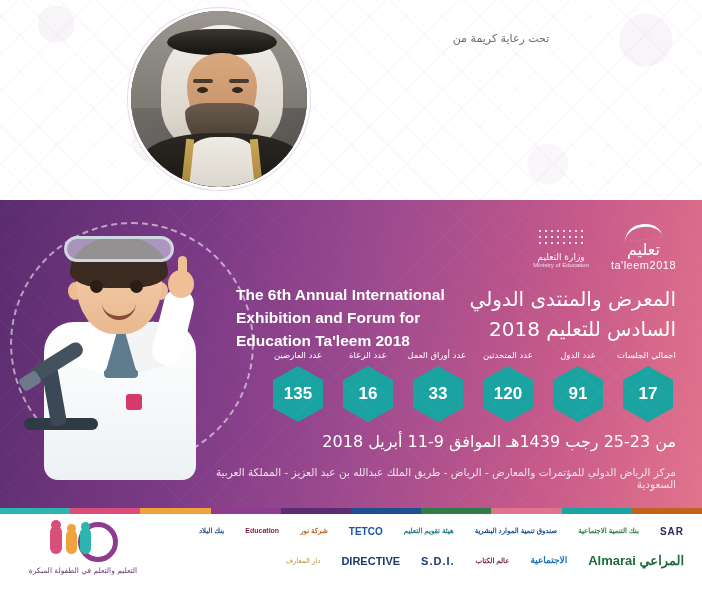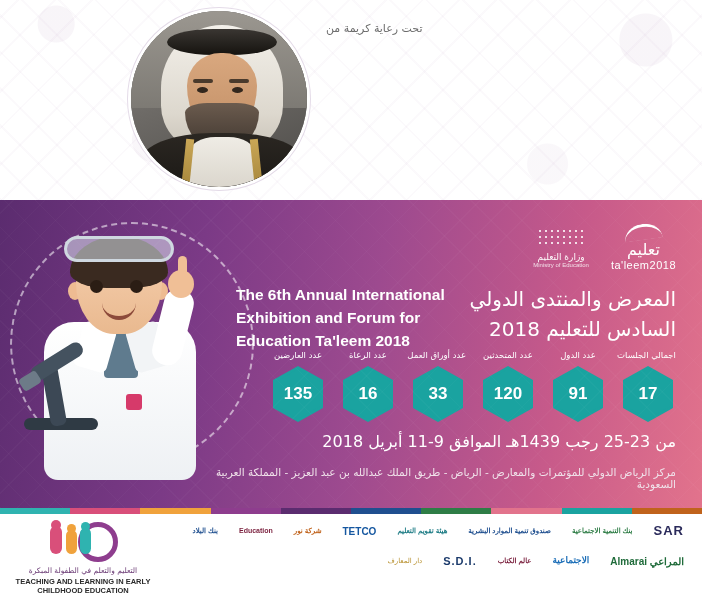--- a/index.html
+++ b/index.html
@@ -85,22 +85,22 @@
     background: linear-gradient(180deg,#caa756,#9c7d34);
     transform: rotate(6deg);
   }
   .p-trim2 {
     position:absolute; left:122px; top:128px; width:8px; height:62px;
     background: linear-gradient(180deg,#caa756,#9c7d34);
     transform: rotate(-6deg);
   }
 
   .patronage {
-    position: absolute; right: 26px; top: 22px;
-    width: 350px; text-align: left;
+    position: absolute; right: 26px; top: 32px;
+    width: 350px; text-align: center;
     direction: rtl;
   }
   .patronage .kicker {
     font-size: 11px; color: #6b6b6b; margin-bottom: 8px;
     font-family: "DejaVu Sans", sans-serif;
   }
   .patronage .line1 {
     font-size: 25px; color: #3f3f3f; letter-spacing: 0;
     font-family: "DejaVu Sans", sans-serif;
     margin-bottom: 6px; line-height: 1.35;
@@ -296,34 +296,34 @@
   .sponsor-grid {
     position:absolute; left:170px; top:2px; width:524px; height:90px;
   }
   .srow { display:flex; align-items:center; justify-content:flex-end; gap:9px; height:30px; padding-right:4px;}
   .slogo {
     display:flex; align-items:center; justify-content:center;
     height:26px; padding:0 6px; border-radius:2px;
     font-size:7px; color:#4a4a4a; text-align:center; line-height:1.1;
     background:#ffffff; white-space:nowrap;
   }
-  .slogo.sar { font-size:13px; color:#2a2a5a; font-weight:bold; letter-spacing:1px;}
+  .slogo.sar { font-size:10px; color:#2a2a5a; font-weight:bold; letter-spacing:1px;}
   .slogo.tbl { font-size:12px; color:#1b1b1b; font-weight:bold; }
   .slogo.green { color:#2e7d46; font-weight:bold; }
   .slogo.tetco { color:#1557a0; font-weight:bold; font-size:10px;}
   .slogo.tatweer { color:#e08a1e; font-weight:bold; font-size:10px;}
   .slogo.orange { color:#c0631c; font-weight:bold; }
   .slogo.blue { color:#1f4f8f; font-weight:bold; }
   .slogo.teal { color:#1f7d86; font-weight:bold; }
   .slogo.maroon { color:#7a1f3d; font-weight:bold; }
   .slogo.directive { color:#1b3a6b; font-weight:bold; font-size:11px;}
   .slogo.sdi { color:#1b3a6b; font-weight:bold; font-size:11px; letter-spacing:1px;}
   .slogo.ekh { color:#1d6fb8; font-weight:bold; font-size:9px;}
   .slogo.berain { color:#1a6fa8; font-weight:bold; font-size:11px;}
-  .slogo.almarai { color:#1f6b3a; font-weight:bold; font-size:10px; direction:rtl;}
+  .slogo.almarai { color:#1f6b3a; font-weight:bold; font-size:13px; direction:rtl;}
   .slogo.icon-box { color:#b8912f; }
 </style>
 </head>
 <body>
 
 <div class="poster">
 
   <div class="top-band">
     <div class="portrait">
       <div class="p-bg"></div>
@@ -451,37 +451,36 @@
       <div class="mark">
         <div class="ring"></div>
         <div class="fig1"></div>
           <div class="fig1h"></div>
         <div class="fig2"></div>
           <div class="fig2h"></div>
         <div class="fig3"></div>
           <div class="fig3h"></div>
       </div>
       <div class="ar">التعليم والتعلم في الطفولة المبكرة</div>
-      <div class="en">TEACHING AND LEARNING IN
-EARLY CHILDHOOD EDUCATION</div>
     </div>
 
     <div class="sponsor-grid">
       <div class="srow">
         <div class="slogo blue">بنك البلاد</div>
         <div class="slogo maroon">Education</div>
         <div class="slogo orange">شركة نور</div>
         <div class="slogo tetco">TETCO</div>
         <div class="slogo teal">هيئة تقويم التعليم</div>
         <div class="slogo blue">صندوق تنمية الموارد البشرية</div>
         <div class="slogo green">بنك التنمية الاجتماعية</div>
         <div class="slogo sar">SAR</div>
       </div>
       <div class="srow">
         <div class="slogo icon-box">دار المعارف</div>
+        <div class="slogo directive">DIRECTIVE</div>
         <div class="slogo sdi">S.D.I.</div>
         <div class="slogo maroon">عالم الكتاب</div>
         <div class="slogo ekh">الاجتماعية</div>
         <div class="slogo almarai">المراعي Almarai</div>
       </div>
     </div>
   </div>
 
 </div>
 

